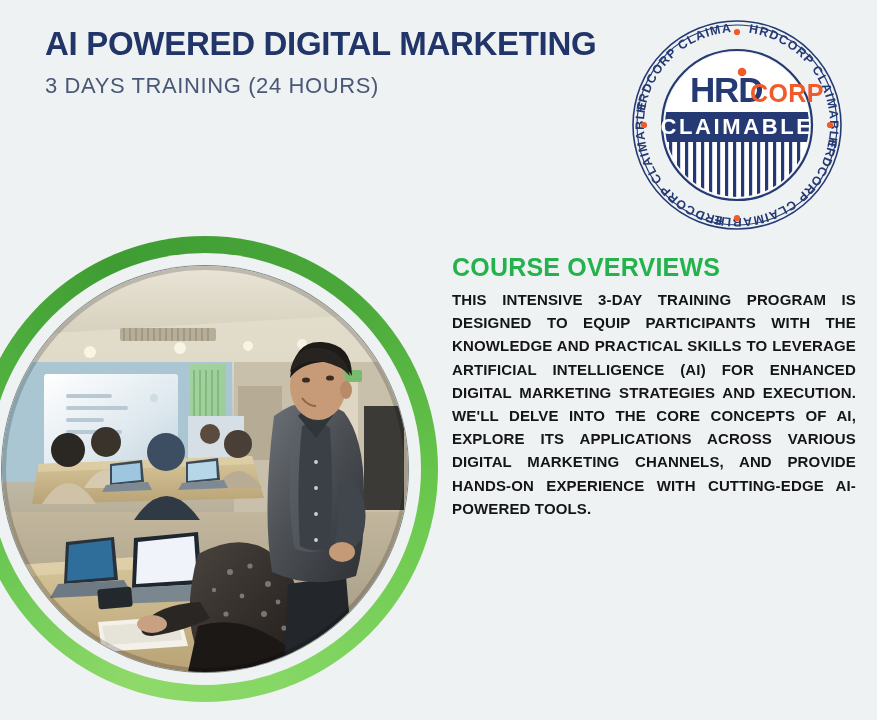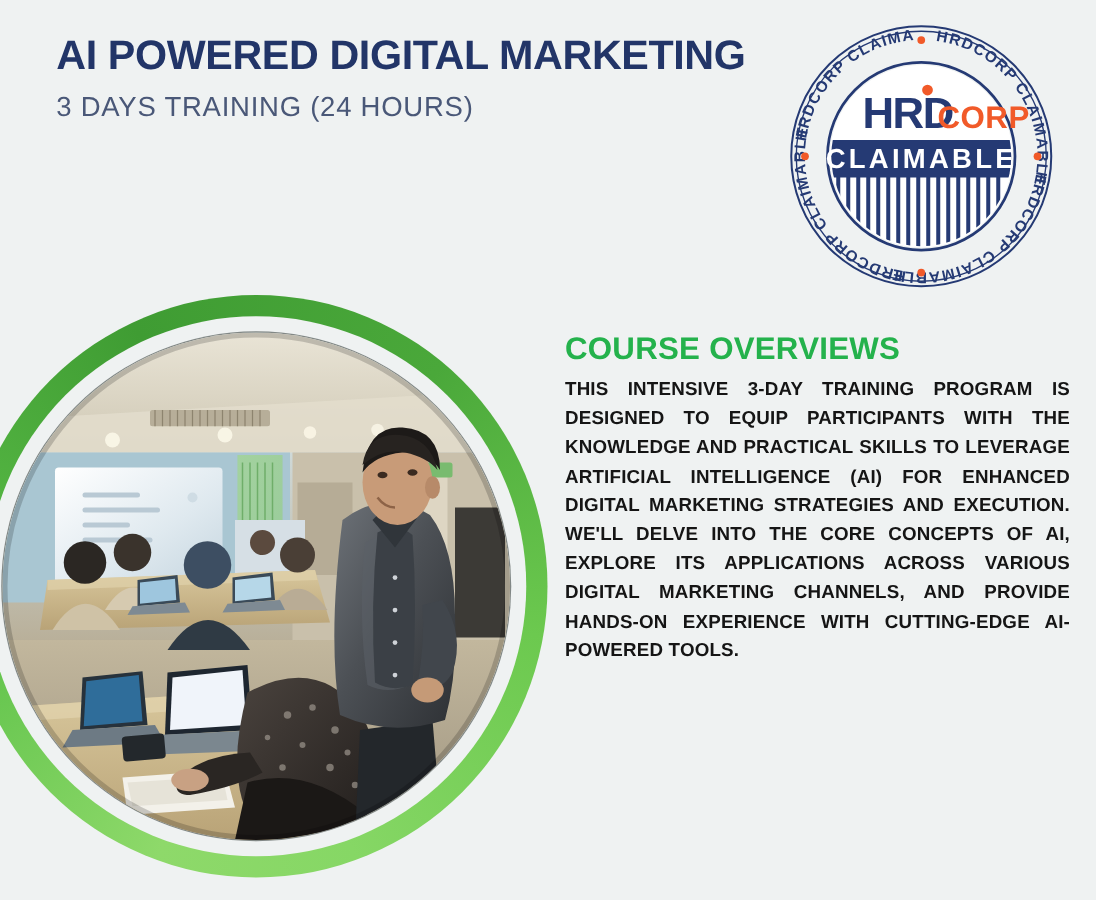--- a/index.html
+++ b/index.html
@@ -91,21 +91,21 @@
     position:absolute;
     left:452px;top:252px;
     width:404px;
   }
   .section-heading{
     color:#24b24c;
     font-weight:bold;
     font-size:25px;
     line-height:30px;
     letter-spacing:0.2px;
-    margin:12px 0 6px 0;
+    margin:0 0 6px 0;
   }
   .section-body{
     color:#151515;
     font-weight:bold;
     font-size:15px;
     line-height:23.2px;
     letter-spacing:0.15px;
     text-align:justify;
     text-justify:inter-word;
     margin:0;

